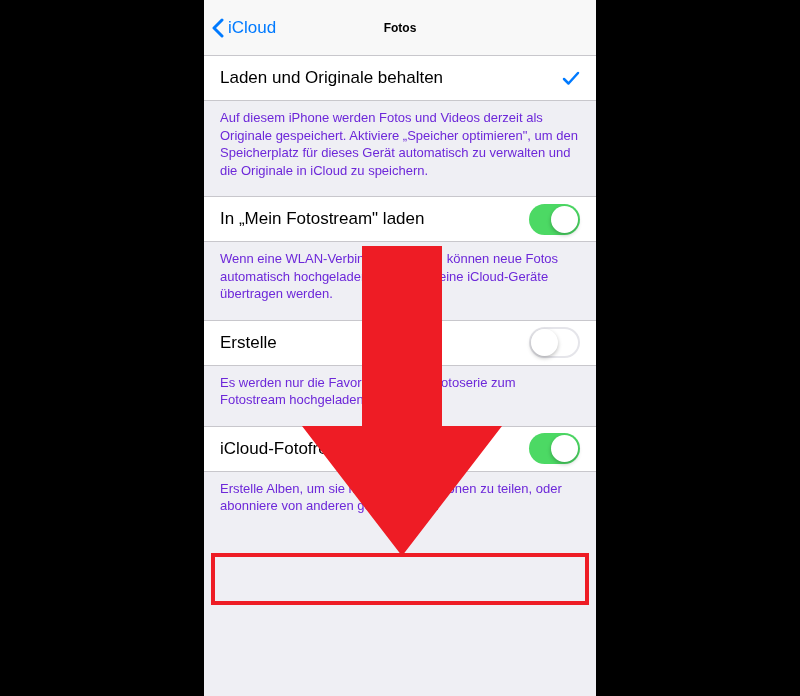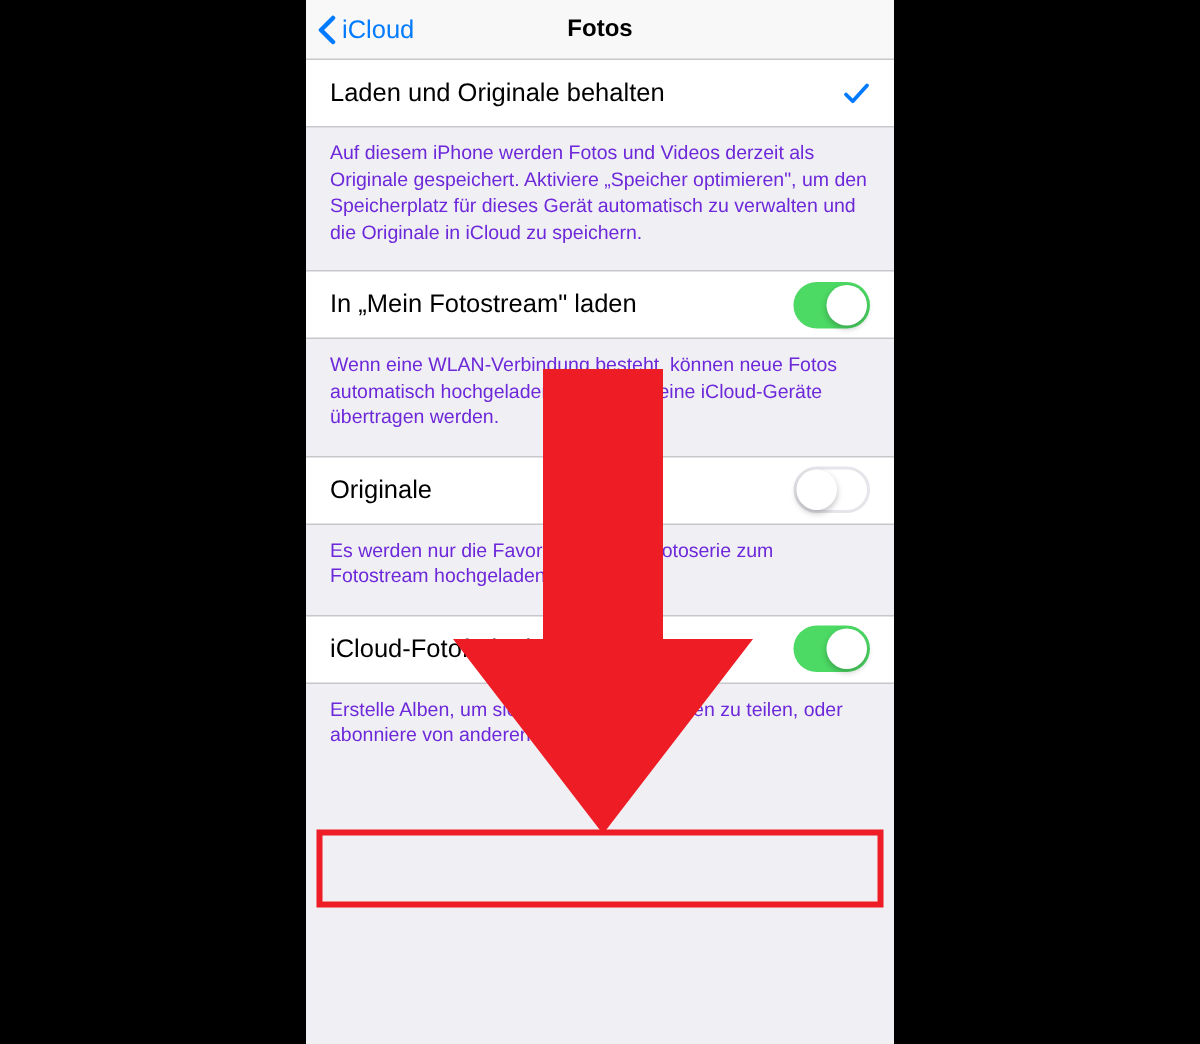--- a/index.html
+++ b/index.html
@@ -12,21 +12,21 @@
       font-family: -apple-system, "Helvetica Neue", Helvetica, Arial, sans-serif;
     }
     .phone {
       width: 392px;
       height: 696px;
       background: #efeff4;
       position: relative;
       overflow: hidden;
     }
     .navbar {
-      height: 40px;
+      height: 56px;
       background: #f8f8f8;
       border-bottom: 1px solid #c8c7cc;
       display: flex;
       align-items: center;
       position: relative;
     }
     .back-btn {
       display: flex;
       align-items: center;
       color: #007aff;
@@ -37,21 +37,21 @@
     .back-chevron {
       width: 12px;
       height: 20px;
       margin-right: 4px;
     }
     .nav-title {
       position: absolute;
       left: 0;
       right: 0;
       text-align: center;
-      font-size: 16px;
+      font-size: 12px;
       font-weight: 600;
       color: #000;
       pointer-events: none;
     }
     .row {
       background: #fff;
       border-top: 1px solid #c8c7cc;
       border-bottom: 1px solid #c8c7cc;
       margin-top: -1px;
       padding: 4px 16px;
@@ -132,21 +132,21 @@
 
   <div class="row">
     <span class="row-label">In „Mein Fotostream" laden</span>
     <div class="switch on">
         <div class="knob"></div>
       </div>
   </div>
   <div class="footer-text">Wenn eine WLAN-Verbindung besteht, können neue Fotos automatisch hochgeladen und an all deine iCloud-Geräte übertragen werden.</div>
 
   <div class="row">
-    <span class="row-label">Originale</span>
+    <span class="row-label">Erstelle</span>
     <div class="switch off">
         <div class="knob"></div>
       </div>
   </div>
   <div class="footer-text">Es werden nur die Favoriten aus der Fotoserie zum Fotostream hochgeladen.</div>
 
   <div class="row" style="position:relative;">
     <span class="row-label">iCloud-Fotofreigabe</span>
     <div class="switch on">
         <div class="knob"></div>

